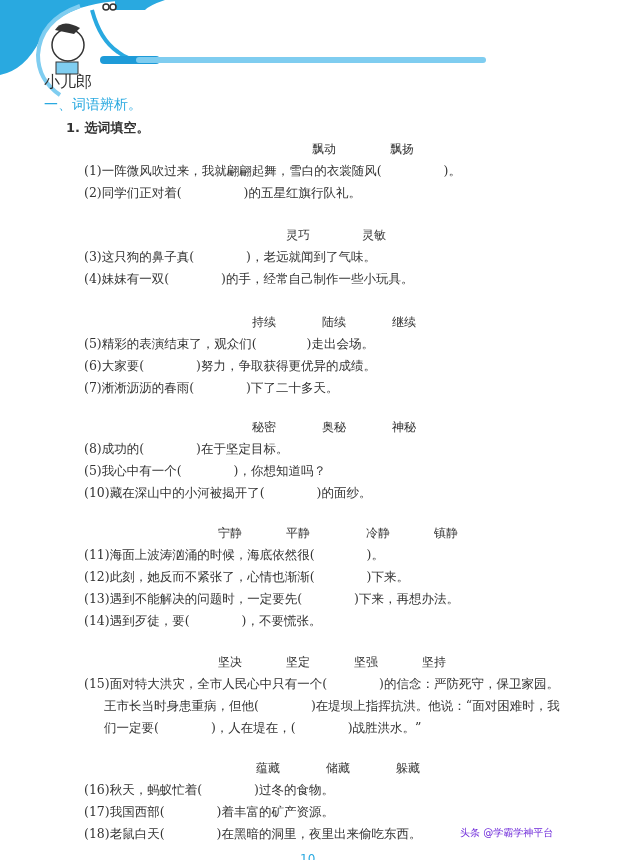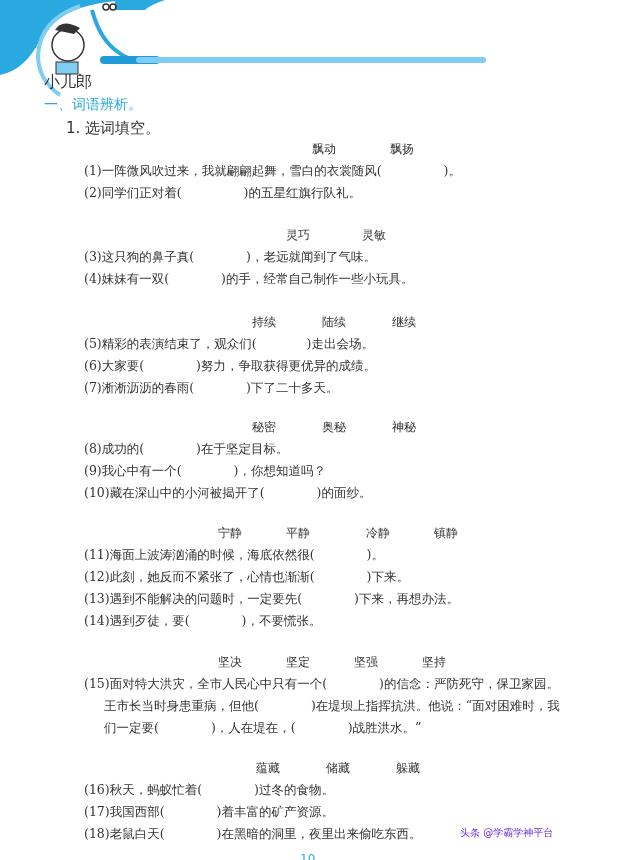--- a/index.html
+++ b/index.html
@@ -8,21 +8,21 @@
   .header { position:absolute; left:0; top:0; width:619px; height:100px; }
   .title { position:absolute; left:126px; top:16px; font-family:"DejaVu Sans","Liberation Sans",sans-serif;
            font-weight:bold; font-size:23px; color:#29a9e0; letter-spacing:1px; white-space:nowrap; }
   .title-bar { position:absolute; left:136px; top:57px; width:350px; height:6px; border-radius:3px; background:#7fcdf0; }
   .title-bar-dark { position:absolute; left:100px; top:56px; width:60px; height:8px; border-radius:4px; background:#1e9bd8; }
   .mascot-label { position:absolute; left:44px; top:72px; font-family:"DejaVu Sans","Liberation Sans",sans-serif;
                   font-size:16px; color:#333; }
   .section { position:absolute; left:44px; top:96px; font-family:"DejaVu Sans","Liberation Sans",sans-serif;
              font-size:14px; color:#29a9e0; }
   .q-head { position:absolute; left:66px; top:119px; font-family:"DejaVu Sans","Liberation Sans",sans-serif;
-            font-size:15px; font-weight:normal; color:#333; }
+            font-size:13px; font-weight:bold; color:#333; }
   .words { position:absolute; font-size:12px; color:#333; white-space:nowrap; }
   .words span { display:inline-block; }
   .line { position:absolute; left:84px; font-size:12.5px; color:#333; white-space:nowrap; }
   .indent { left:104px; }
   .blank { display:inline-block; }
   .watermark { position:absolute; left:460px; top:826px; font-family:"DejaVu Sans","Liberation Sans",sans-serif;
                font-size:10px; color:#6d28d9; }
   .pageno { position:absolute; left:300px; top:852px; font-size:12px; color:#29a9e0; font-family:"DejaVu Sans",sans-serif; }
 </style>
 </head>
@@ -54,21 +54,21 @@
     <div class="line" style="top: 185px;"><span>(2)同学们正对着(</span><span class="blank" style="width: 62px;"></span><span>)的五星红旗行队礼。</span></div>
     <div class="words" style="top: 227px; left: 286px;"><span style="margin-right: 52px;">灵巧</span><span style="margin-right: 44px;">灵敏</span></div>
     <div class="line" style="top: 249px;"><span>(3)这只狗的鼻子真(</span><span class="blank" style="width: 52px;"></span><span>)，老远就闻到了气味。</span></div>
     <div class="line" style="top: 271px;"><span>(4)妹妹有一双(</span><span class="blank" style="width: 52px;"></span><span>)的手，经常自己制作一些小玩具。</span></div>
     <div class="words" style="top: 314px; left: 252px;"><span style="margin-right: 46px;">持续</span><span style="margin-right: 46px;">陆续</span><span style="margin-right: 46px;">继续</span></div>
     <div class="line" style="top: 336px;"><span>(5)精彩的表演结束了，观众们(</span><span class="blank" style="width: 50px;"></span><span>)走出会场。</span></div>
     <div class="line" style="top: 358px;"><span>(6)大家要(</span><span class="blank" style="width: 52px;"></span><span>)努力，争取获得更优异的成绩。</span></div>
     <div class="line" style="top: 380px;"><span>(7)淅淅沥沥的春雨(</span><span class="blank" style="width: 52px;"></span><span>)下了二十多天。</span></div>
     <div class="words" style="top: 419px; left: 252px;"><span style="margin-right: 46px;">秘密</span><span style="margin-right: 46px;">奥秘</span><span style="margin-right: 46px;">神秘</span></div>
     <div class="line" style="top: 441px;"><span>(8)成功的(</span><span class="blank" style="width: 52px;"></span><span>)在于坚定目标。</span></div>
-    <div class="line" style="top: 463px;"><span>(9)我心中有一个(</span><span class="blank" style="width: 52px;"></span><span>)，你想知道吗？</span></div>
+    <div class="line" style="top: 463px;"><span>(5)我心中有一个(</span><span class="blank" style="width: 52px;"></span><span>)，你想知道吗？</span></div>
     <div class="line" style="top: 485px;"><span>(10)藏在深山中的小河被揭开了(</span><span class="blank" style="width: 52px;"></span><span>)的面纱。</span></div>
     <div class="words" style="top: 525px; left: 218px;"><span style="margin-right: 44px;">宁静</span><span style="margin-right: 56px;">平静</span><span style="margin-right: 44px;">冷静</span><span style="margin-right: 44px;">镇静</span></div>
     <div class="line" style="top: 547px;"><span>(11)海面上波涛汹涌的时候，海底依然很(</span><span class="blank" style="width: 52px;"></span><span>)。</span></div>
     <div class="line" style="top: 569px;"><span>(12)此刻，她反而不紧张了，心情也渐渐(</span><span class="blank" style="width: 52px;"></span><span>)下来。</span></div>
     <div class="line" style="top: 591px;"><span>(13)遇到不能解决的问题时，一定要先(</span><span class="blank" style="width: 52px;"></span><span>)下来，再想办法。</span></div>
     <div class="line" style="top: 613px;"><span>(14)遇到歹徒，要(</span><span class="blank" style="width: 52px;"></span><span>)，不要慌张。</span></div>
     <div class="words" style="top: 654px; left: 218px;"><span style="margin-right: 44px;">坚决</span><span style="margin-right: 44px;">坚定</span><span style="margin-right: 44px;">坚强</span><span style="margin-right: 44px;">坚持</span></div>
     <div class="line" style="top: 676px;"><span>(15)面对特大洪灾，全市人民心中只有一个(</span><span class="blank" style="width: 52px;"></span><span>)的信念：严防死守，保卫家园。</span></div>
     <div class="line indent" style="top: 698px;"><span>王市长当时身患重病，但他(</span><span class="blank" style="width: 52px;"></span><span>)在堤坝上指挥抗洪。他说：“面对困难时，我</span></div>
     <div class="line indent" style="top: 720px;"><span>们一定要(</span><span class="blank" style="width: 52px;"></span><span>)，人在堤在，(</span><span class="blank" style="width: 52px;"></span><span>)战胜洪水。”</span></div>

